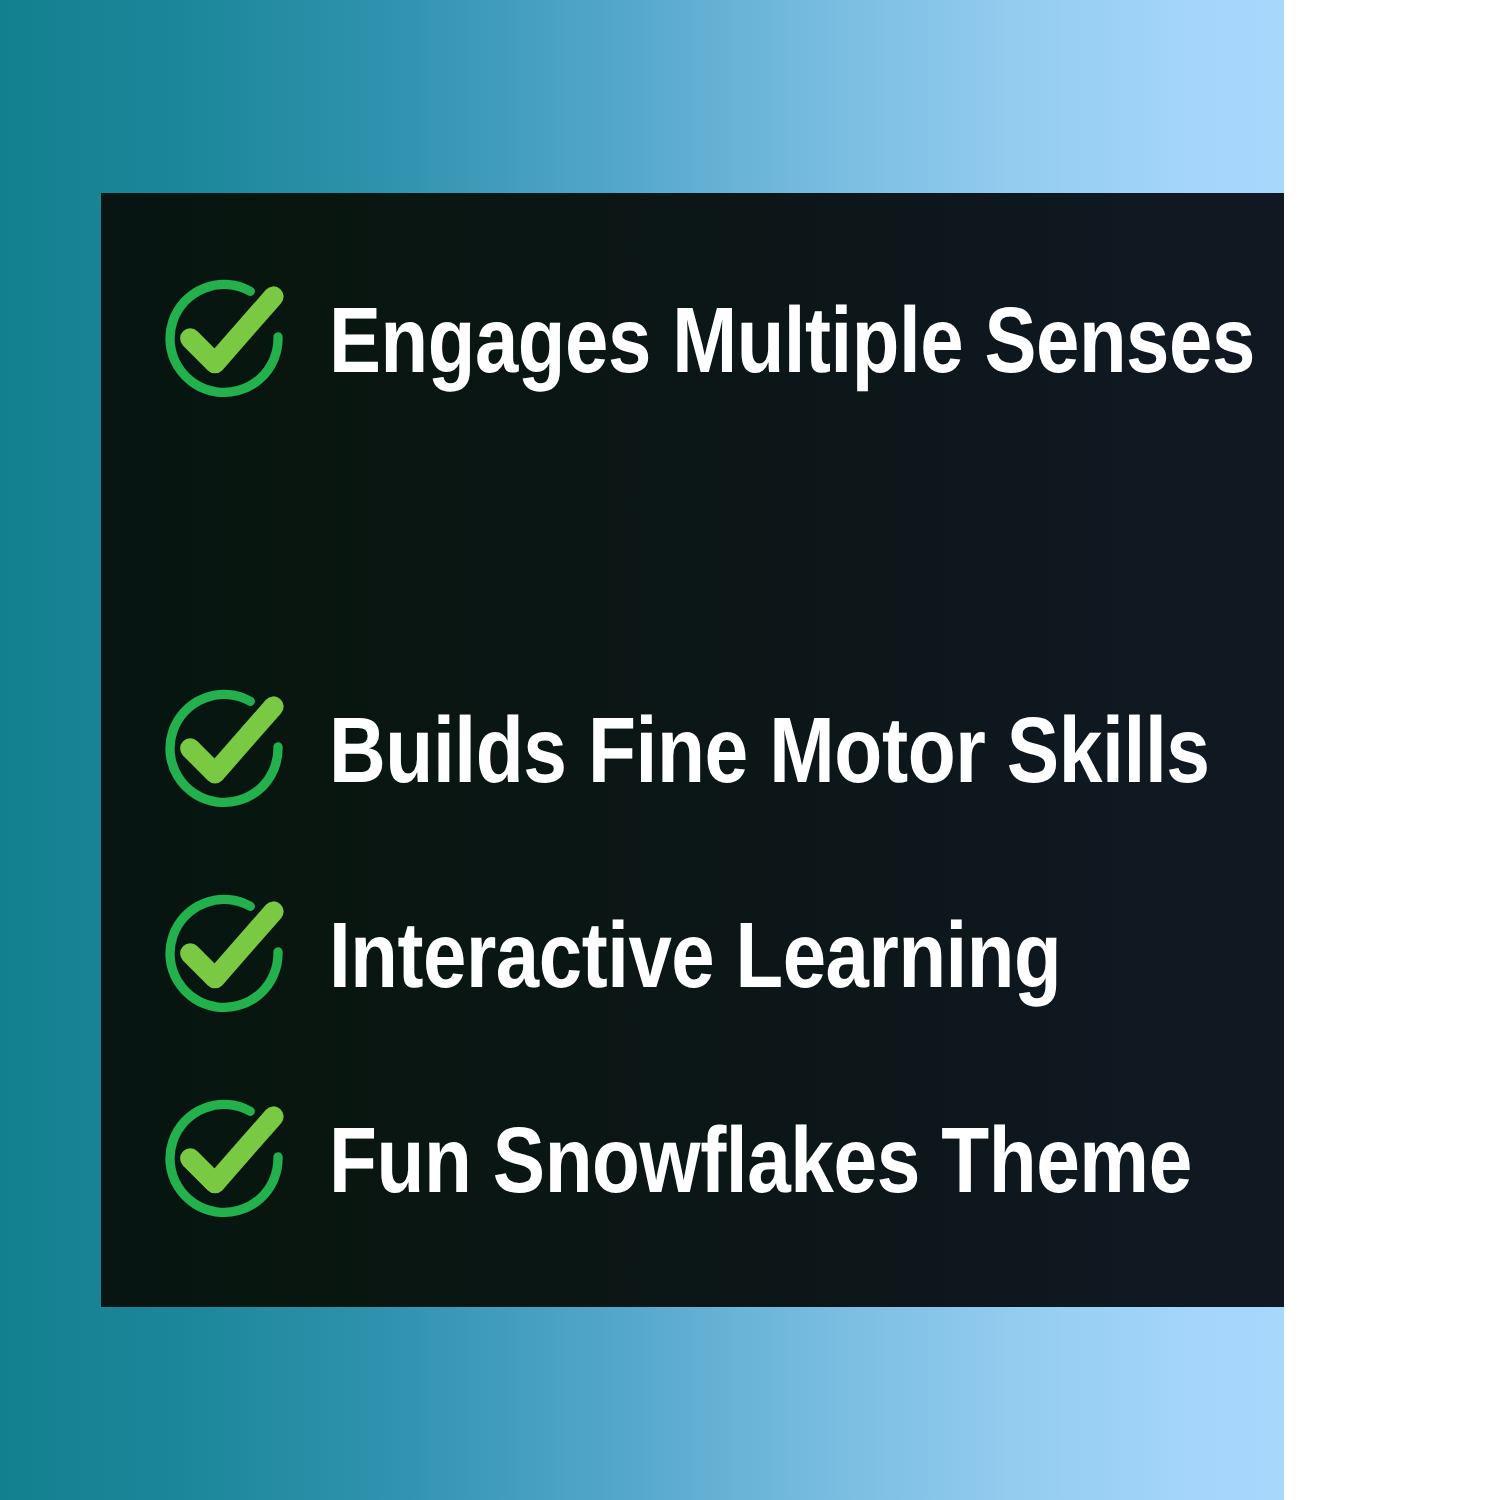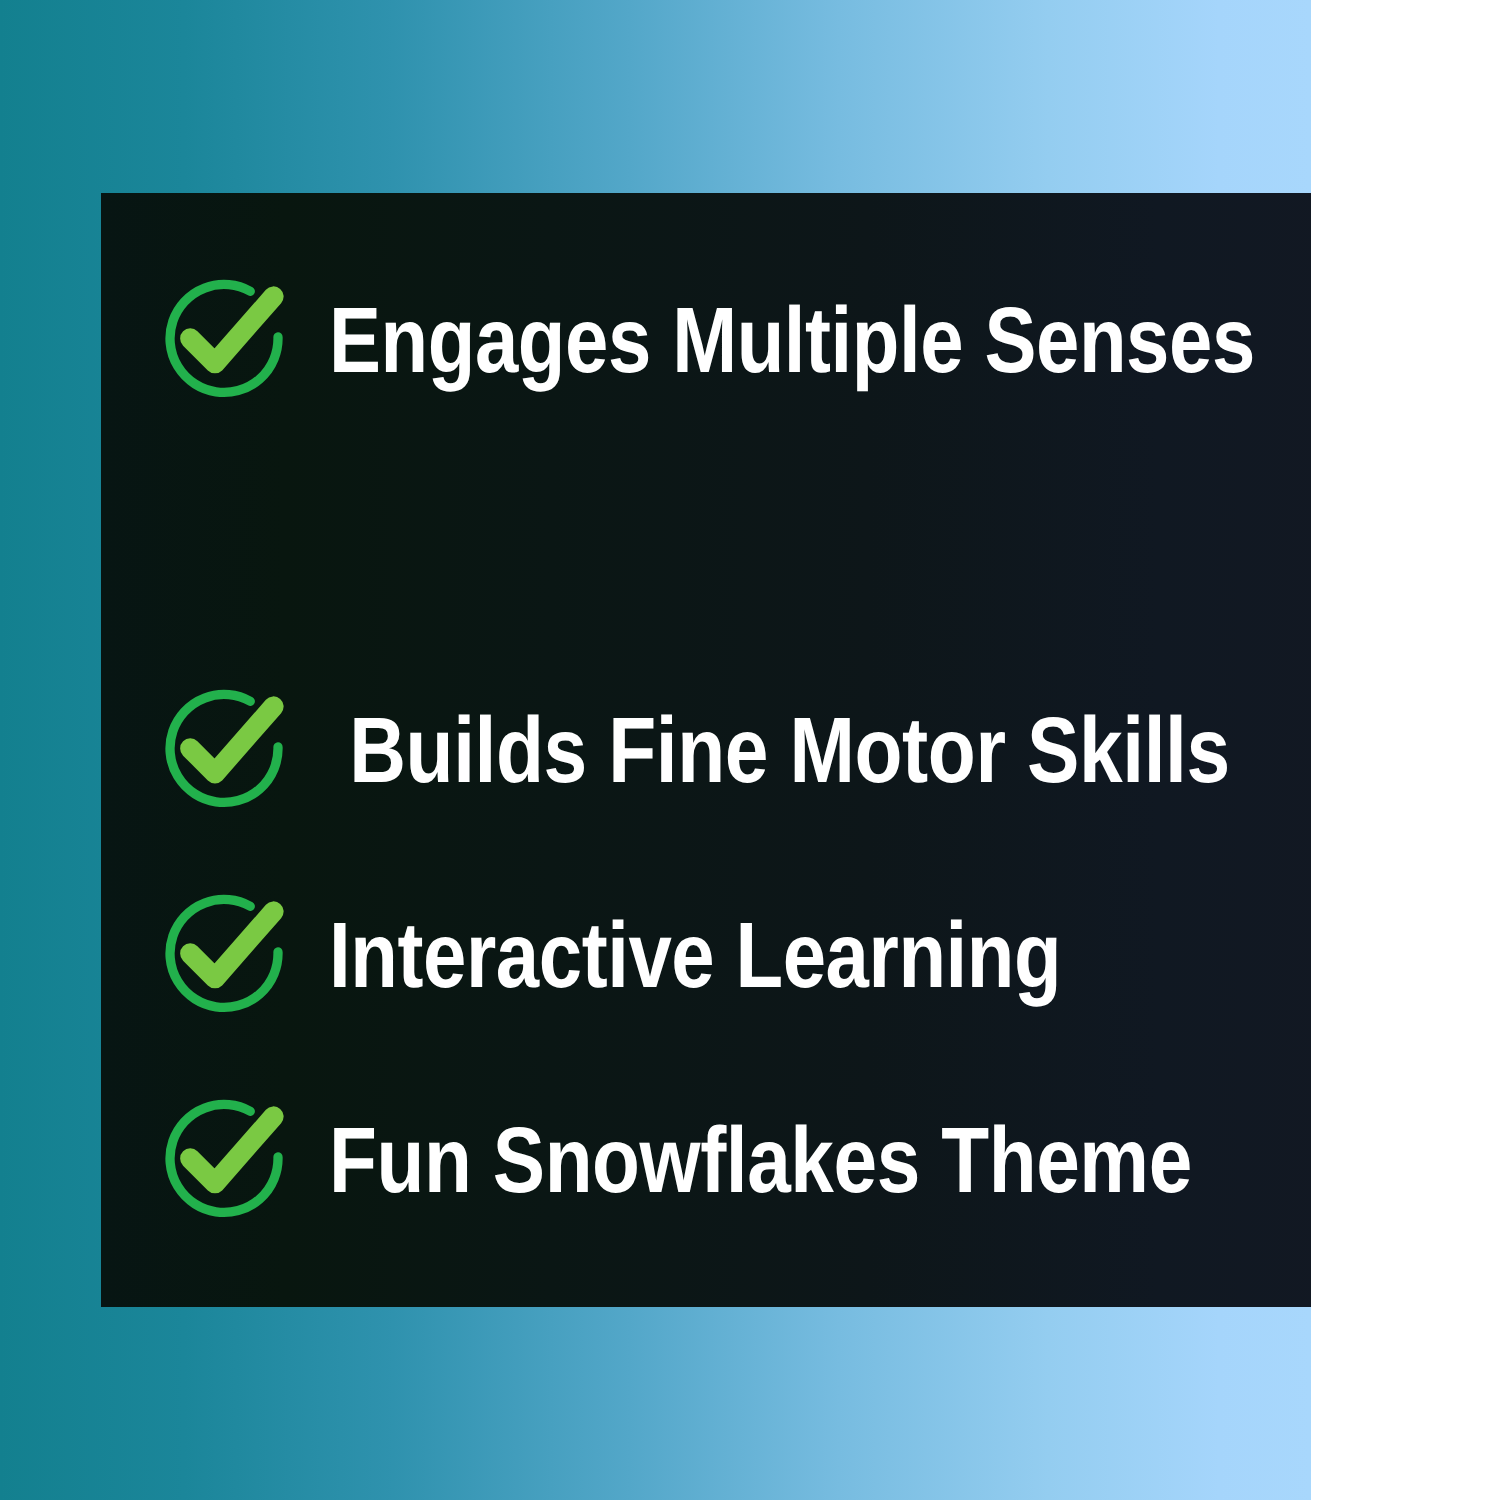--- a/index.html
+++ b/index.html
@@ -8,21 +8,20 @@
     padding: 0;
     background: #ffffff;
   }
 
   #stage {
     position: relative;
     width: 1284px;
     height: 1500px;
     overflow: hidden;
     font-family: "Liberation Sans", "DejaVu Sans", sans-serif;
-    padding-left: 27px;
   }
 
   
   .bg {
     position: absolute;
     inset: 0;
     background: linear-gradient(90deg,
         #13808f 0%,
         #1b869a 14%,
         #2f92ae 30%,
@@ -63,21 +62,21 @@
     position: absolute;
     left: 48px;
     display: flex;
     align-items: center;
     height: 160px;
     width: 1270px;
   }
 
   .row-0 { top: 67px; }
   .row-1 { top: 272px; }
-  .row-2 { top: 477px; text-align: center; }
+  .row-2 { top: 477px; }
   .row-3 { top: 682px; }
   .row-4 { top: 887px; }
 
   .check-icon {
     flex: 0 0 auto;
     width: 150px;
     height: 150px;
     display: block;
   }
 

